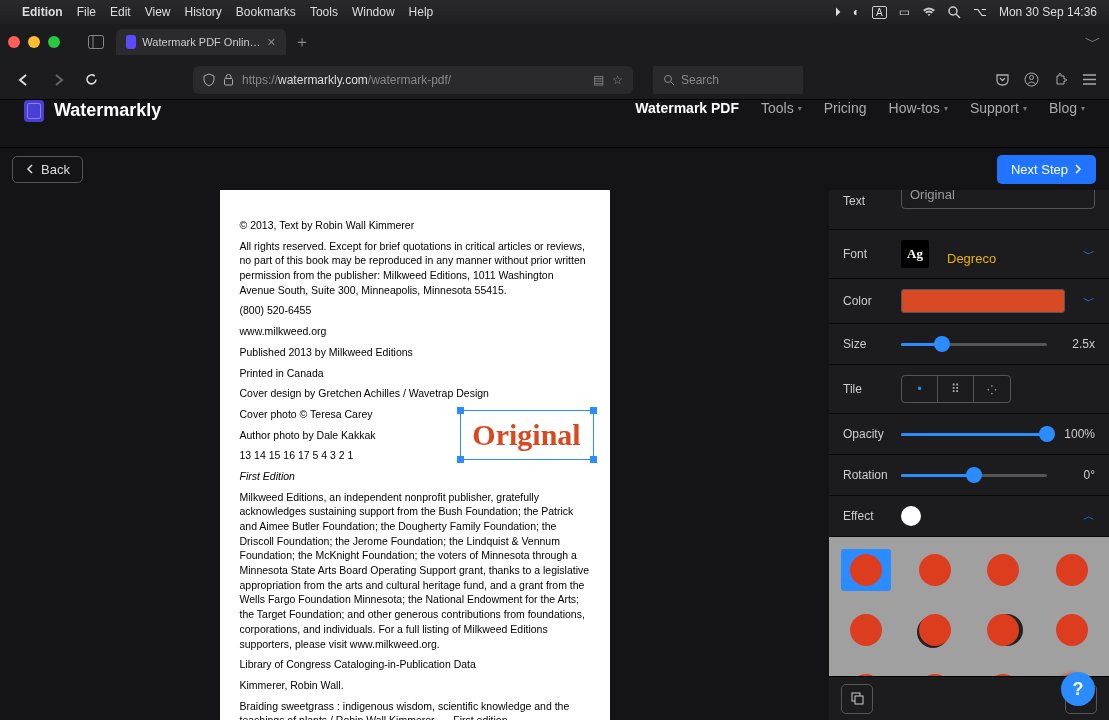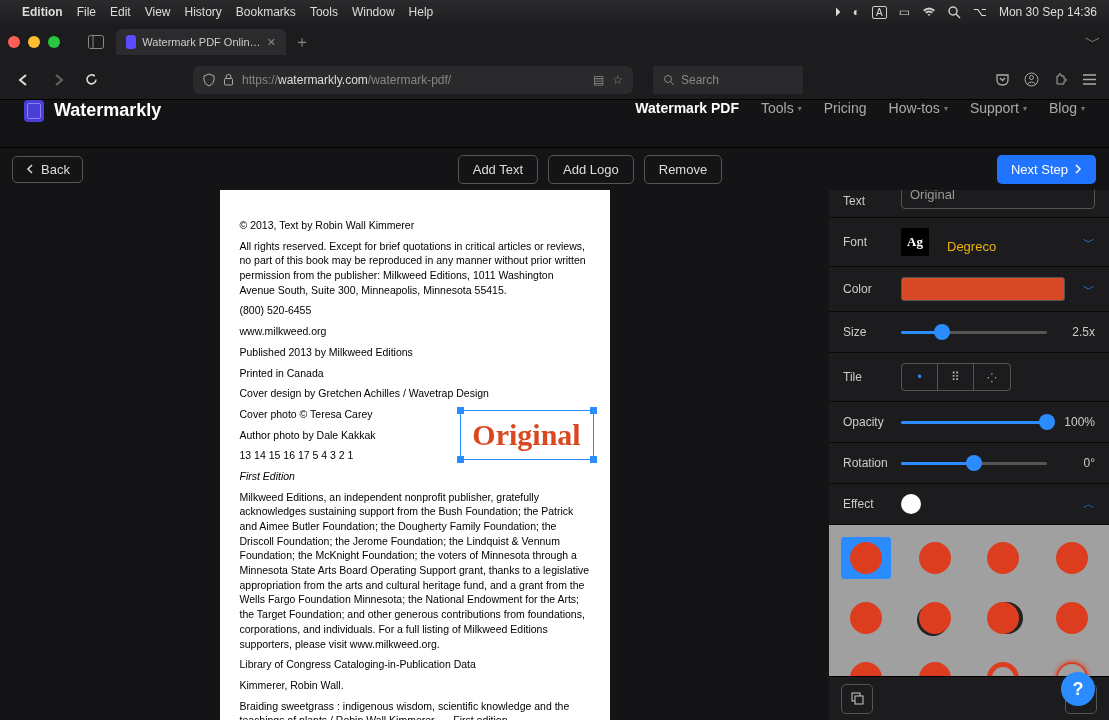--- a/index.html
+++ b/index.html
@@ -251,25 +251,20 @@
   </div>
 </div>
 
 <div class="editor-bar">
   <span class="back-btn">
     <svg width="10" height="10" viewBox="0 0 10 10">
         <path d="M7 1 L3 5 L7 9" stroke="#ddd" stroke-width="1.5" fill="none"></path>
       </svg>
     <span>Back</span>
   </span>
-  <div class="center-buttons">
-    <button class="btn">Add Text</button>
-    <button class="btn">Add Logo</button>
-    <button class="btn">Remove</button>
-  </div>
   <span style="position:absolute;right:13px;">
     <button class="next-btn">
       <span>Next Step</span>
       <svg width="8" height="10" viewBox="0 0 8 10">
           <path d="M2 1 L6 5 L2 9" stroke="#fff" stroke-width="1.5" fill="none"></path>
         </svg>
     </button>
   </span>
 </div>
 
@@ -296,21 +291,21 @@
         <span class="handle h-tl"></span>
         <span class="handle h-tr"></span>
         <span class="handle h-bl"></span>
         <span class="handle h-br"></span>
         <span class="wm-text">Original</span>
       </div>
     </div>
   </div>
 
   <div class="panel">
-    <div class="panel-row" style="padding-top:2px;padding-bottom:8px;">
+    <div class="panel-row" style="padding-top:2px;padding-bottom:20px;">
       <span class="label">Text</span>
       <input class="text-input" style="margin-top: -12px;" value="Original">
     </div>
     <div class="panel-row">
       <span class="label">Font</span>
       <span class="font-preview">Ag</span>
       <span class="font-name">Degreco</span>
       <span class="chev-open">﹀</span>
     </div>
     <div class="panel-row">

